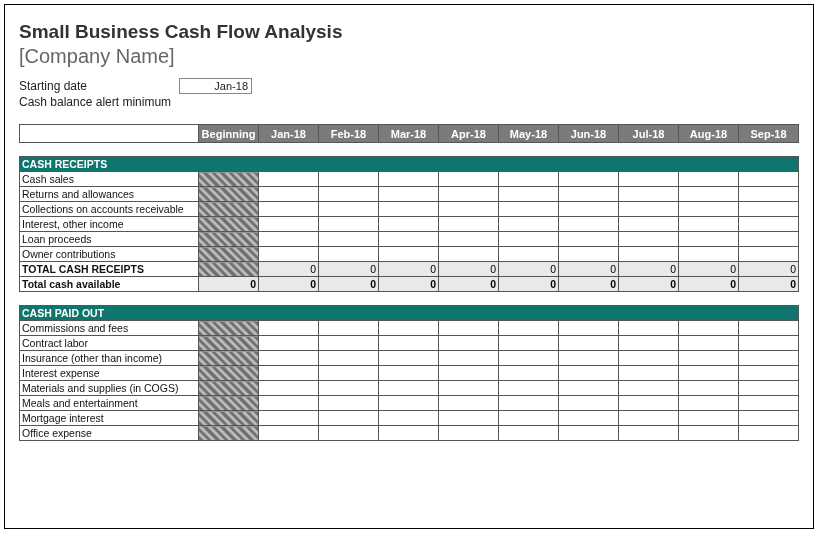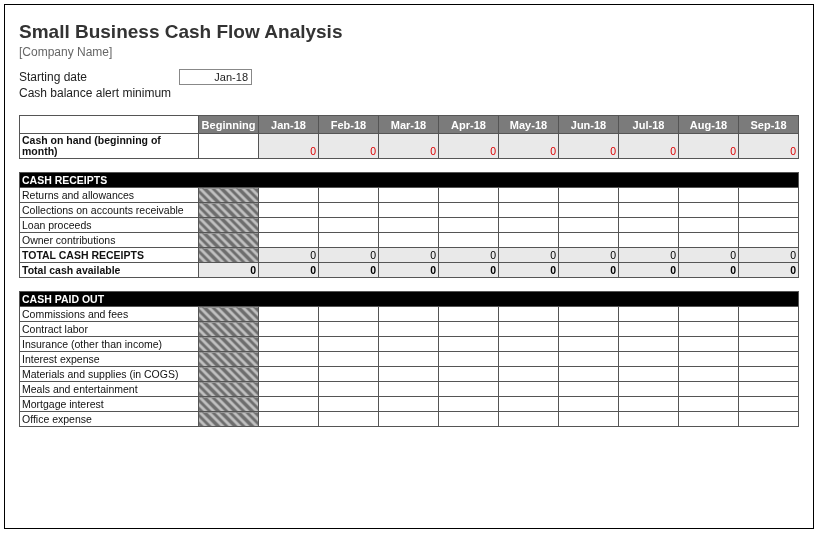--- a/index.html
+++ b/index.html
@@ -17,21 +17,21 @@
     position: relative;
   }
   .title {
     font-family: "Comic Sans MS", cursive, sans-serif;
     font-weight: bold;
     font-size: 19px;
     color: #333;
   }
   .company {
     font-family: "Comic Sans MS", cursive, sans-serif;
-    font-size: 12px;
+    font-size: 20px;
     color: #666;
     margin-top: 2px;
     margin-bottom: 10px;
   }
   .meta-row {
     display: flex;
     align-items: center;
     font-size: 12px;
     color: #222;
     height: 16px;
@@ -70,21 +70,21 @@
     font-weight: bold;
     text-align: center;
     height: 18px;
     font-size: 11px;
   }
   tr.header-row th.beginning {
     text-align: center;
     margin-top: 20px;
   }
   tr.section-title td {
-    background: #000000;
+    background: #0f766e;
     color: #fff;
     font-weight: bold;
     font-size: 10.5px;
     border:1px solid #555;
   }
   td.row-label {
     text-align: left;
     color: #111;
     font-size: 10.5px;
     padding-left: 2px;
@@ -156,57 +156,70 @@
       <th>Feb-18</th>
       <th>Mar-18</th>
       <th>Apr-18</th>
       <th>May-18</th>
       <th>Jun-18</th>
       <th>Jul-18</th>
       <th>Aug-18</th>
       <th>Sep-18</th>
     </tr>
 
-    <tr class="cash-on-hand">
-      <td class="row-label">Cash on hand (beginning of month)</td>
-      <td class="num"></td>
-      <td class="num red gray-bg">0</td>
-      <td class="num red gray-bg">0</td>
-      <td class="num red gray-bg">0</td>
-      <td class="num red gray-bg">0</td>
-      <td class="num red gray-bg">0</td>
-      <td class="num red gray-bg">0</td>
-      <td class="num red gray-bg">0</td>
-      <td class="num red gray-bg">0</td>
-      <td class="num red gray-bg">0</td>
-    </tr>
 
     <tr class="spacer">
           <td colspan="11"></td>
         </tr>
 
     <tr class="section-title">
       <td colspan="11">CASH RECEIPTS</td>
     </tr>
 
     <tr>
+      <td class="row-label">Cash sales</td>
+      <td class="hatched"></td>
+      <td class="num"></td>
+          <td class="num"></td>
+          <td class="num"></td>
+          <td class="num"></td>
+          <td class="num"></td>
+          <td class="num"></td>
+          <td class="num"></td>
+          <td class="num"></td>
+          <td class="num"></td>
+    </tr>
+    <tr>
       <td class="row-label">Returns and allowances</td>
       <td class="hatched"></td>
       <td class="num"></td>
           <td class="num"></td>
           <td class="num"></td>
           <td class="num"></td>
           <td class="num"></td>
           <td class="num"></td>
           <td class="num"></td>
           <td class="num"></td>
           <td class="num"></td>
     </tr>
     <tr>
       <td class="row-label">Collections on accounts receivable</td>
+      <td class="hatched"></td>
+      <td class="num"></td>
+          <td class="num"></td>
+          <td class="num"></td>
+          <td class="num"></td>
+          <td class="num"></td>
+          <td class="num"></td>
+          <td class="num"></td>
+          <td class="num"></td>
+          <td class="num"></td>
+    </tr>
+    <tr>
+      <td class="row-label">Interest, other income</td>
       <td class="hatched"></td>
       <td class="num"></td>
           <td class="num"></td>
           <td class="num"></td>
           <td class="num"></td>
           <td class="num"></td>
           <td class="num"></td>
           <td class="num"></td>
           <td class="num"></td>
           <td class="num"></td>

